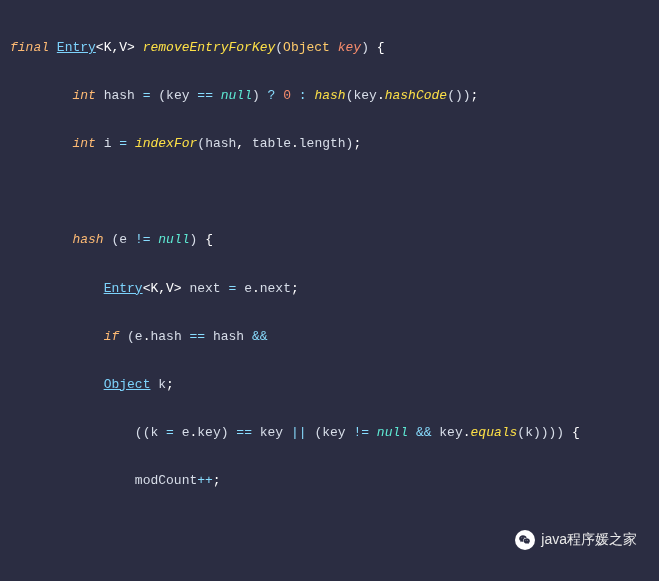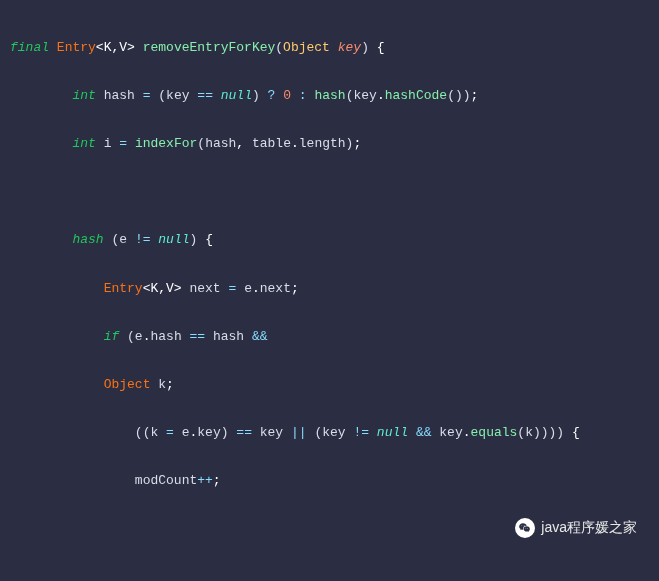--- a/index.html
+++ b/index.html
@@ -15,35 +15,35 @@
       color: #d8dee9;
       padding: 12px 10px;
       width: 659px;
       height: 581px;
       overflow: hidden;
       position: relative;
     }
     .code-container {
       white-space: pre;
     }
-    .keyword { color: #22c55e; font-style: italic; }
-    .type { color: #f97316; }
-    .method-name { color: #86efac; }
+    .keyword { color: #fdba74; font-style: italic; }
+    .type { color: #7dd3fc; text-decoration: underline; }
+    .method-name { color: #fde047; font-style: italic; }
     .param-type { color: #ffcb6b; }
     .param-name { color: #f78c6c; font-style: italic; }
     .operator { color: #89ddff; }
     .punct { color: #ffffff; }
     .paren { color: #d8dee9; }
     .number { color: #f78c6c; }
     .null { color: #5eead4; font-style: italic; }
     .ident { color: #d8dee9; }
     .prop { color: #d8dee9; text-align: center; }
     .watermark {
       position: absolute;
-      bottom: 40px;
+      bottom: 28px;
       right: 22px;
       display: flex;
       align-items: center;
       gap: 6px;
       color: #e8e8e8;
       font-family: Arial, sans-serif;
       font-size: 14px;
     }
     .watermark-icon {
       width: 20px;

